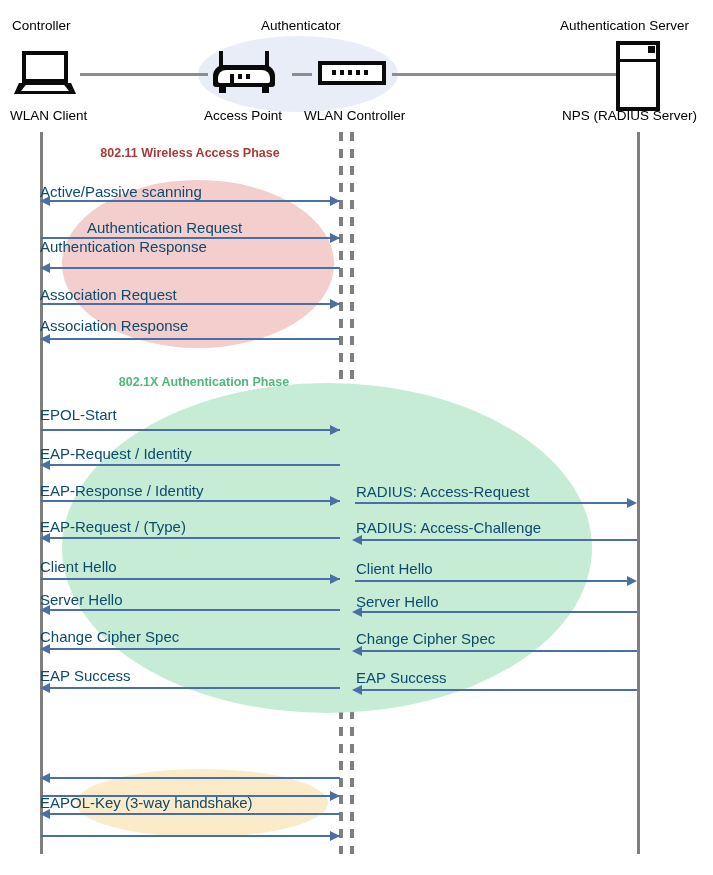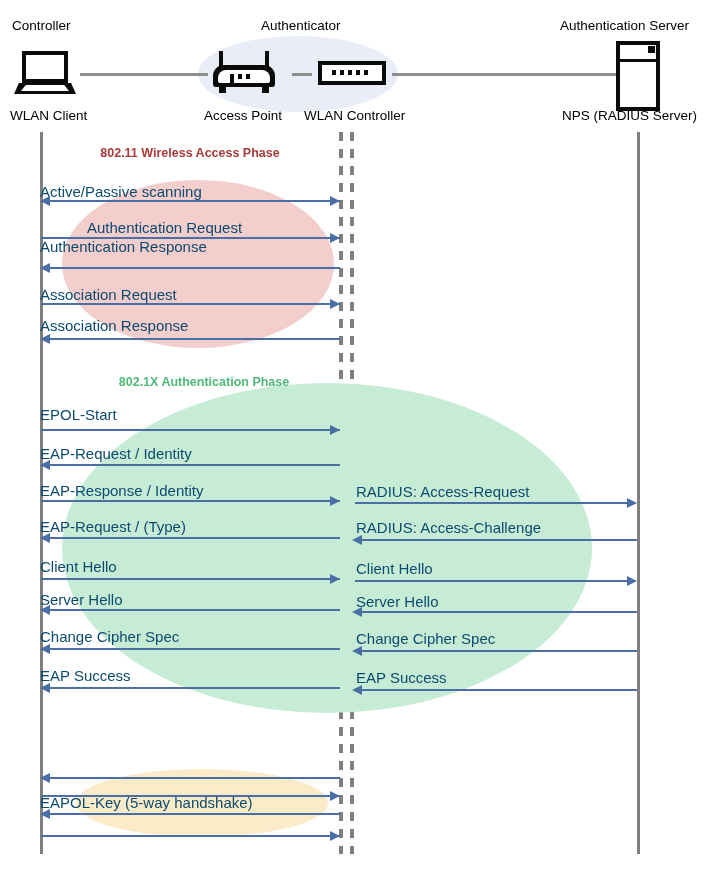--- a/index.html
+++ b/index.html
@@ -187,21 +187,21 @@
     <div class="arrow" style="left:50px;top:648px;width:290px;"></div>
     <div class="head l" style="left:40px;top:644px;"></div>
 
     <div class="msg" style="left:40px;top:667px;width:300px;">EAP Success</div>
     <div class="arrow" style="left:50px;top:687px;width:290px;"></div>
     <div class="head l" style="left:40px;top:683px;"></div>
 
     <div class="arrow" style="left:50px;top:777px;width:290px;"></div>
     <div class="head l" style="left:40px;top:773px;"></div>
 
-    <div class="msg" style="left:40px;top:794px;width:300px;">EAPOL-Key (5-way handshake)</div>
+    <div class="msg" style="left:40px;top:794px;width:300px;">EAPOL-Key (3-way handshake)</div>
     <div class="arrow" style="left:41px;top:795px;width:299px;"></div>
     <div class="head r" style="left:330px;top:791px;"></div>
 
     <div class="arrow" style="left:50px;top:813px;width:290px;"></div>
     <div class="head l" style="left:40px;top:809px;"></div>
 
     <div class="arrow" style="left:41px;top:835px;width:299px;"></div>
     <div class="head r" style="left:330px;top:831px;"></div>
   </div>
 

